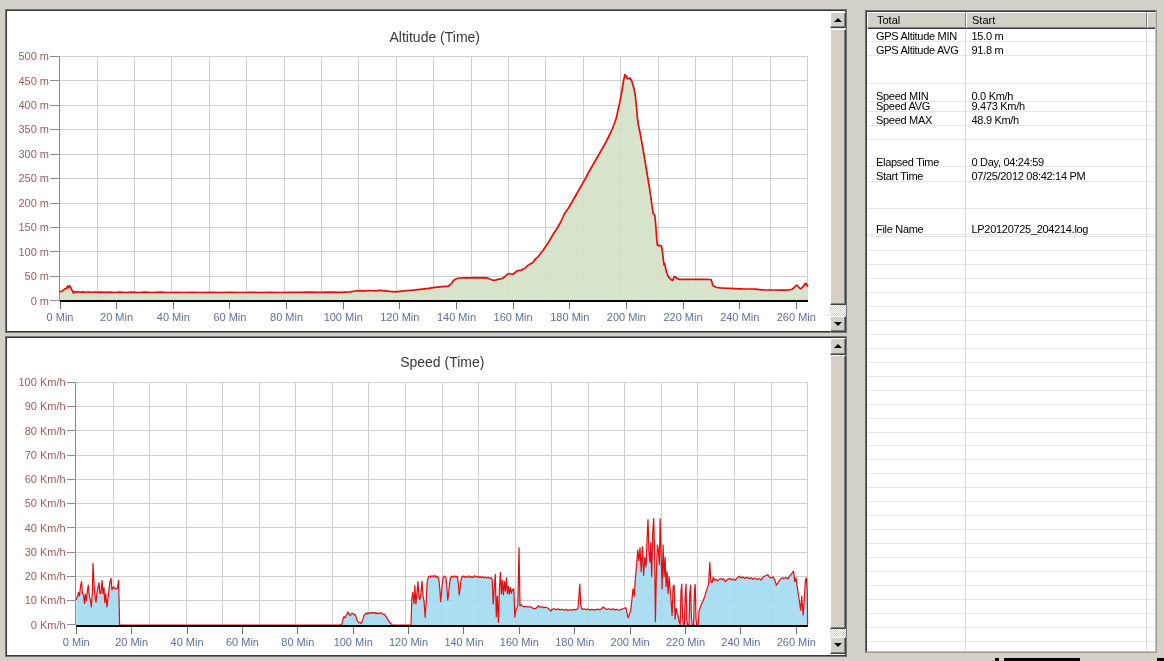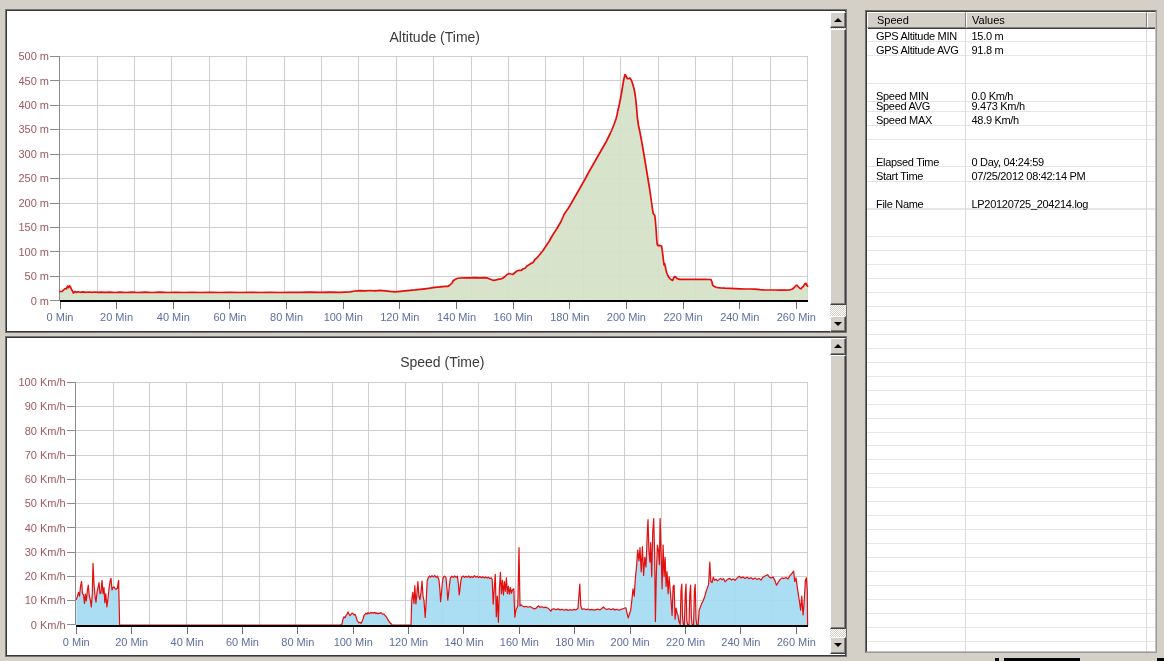--- a/index.html
+++ b/index.html
@@ -262,21 +262,21 @@
         <span class="tc2">0 Day, 04:24:59</span>
       </div>
 <div class="trow" style="top:155.50px;height:14px">
         <span class="tc1">Start Time</span>
         <span class="tc2">07/25/2012 08:42:14 PM</span>
       </div>
 <div class="trow" style="top:183.40px;height:13.95px">
         <span class="tc1"></span>
         <span class="tc2"></span>
       </div>
-<div class="trow" style="top:184px;height:13.95px">
+<div class="trow" style="top:209px;height:13.95px">
         <span class="tc1">File Name</span>
         <span class="tc2">LP20120725_204214.log</span>
       </div>
 <div class="trow" style="top:211.30px;height:13.95px">
         <span class="tc1"></span>
         <span class="tc2"></span>
       </div>
 <div class="trow" style="top:225.25px;height:13.95px">
         <span class="tc1"></span>
         <span class="tc2"></span>
@@ -393,20 +393,20 @@
         <span class="tc1"></span>
         <span class="tc2"></span>
       </div>
 <div class="trow" style="top:629.80px;height:13.95px">
         <span class="tc1"></span>
         <span class="tc2"></span>
       </div>
 
 <div class="vline" style="left:98px"></div>
 <div class="vline" style="left:279px"></div>
-<div class="thead" style="width:99px;left:0">Speed</div>
-<div class="thead" style="width:181px;left:99px;padding-left:5px">Values</div>
+<div class="thead" style="width:99px;left:0">Total</div>
+<div class="thead" style="width:181px;left:99px;padding-left:5px">Start</div>
 <div class="thead" style="width:10px;left:280px"></div>
 </div>
   </div>
 
 <div style="position:absolute;left:995px;top:658px;width:3.5px;height:3px;background:#000"></div>
 <div style="position:absolute;left:1004px;top:658px;width:76px;height:3px;background:#000"></div>
 <div style="position:absolute;left:1157px;top:658px;width:7px;height:3px;background:#000"></div>
 </body></html>

